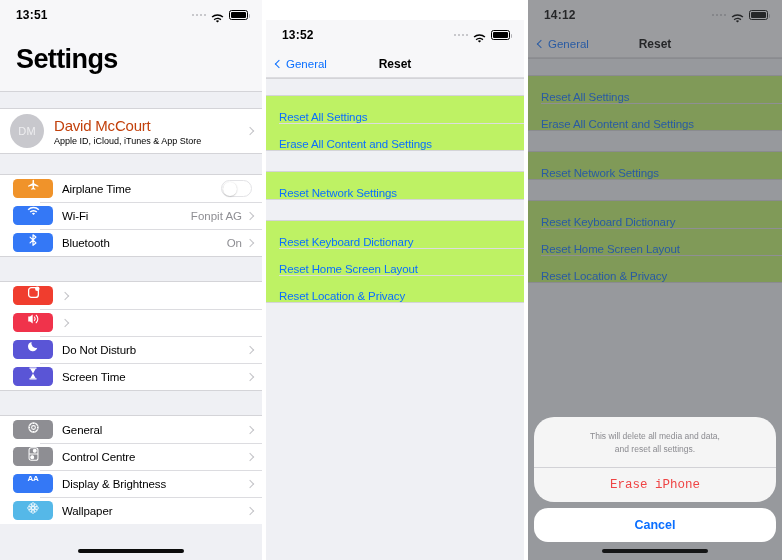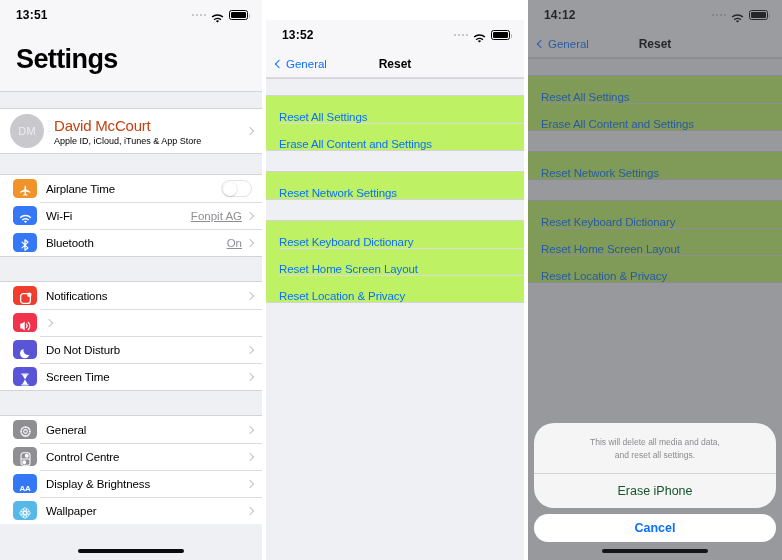--- a/index.html
+++ b/index.html
@@ -92,34 +92,33 @@
     left: 40px; right: 0; top: 0;
     height: .5px; background: #dcdce0;
   }
   .row-label {
     font-size: 11.5px; color: #000;
     flex: 1; letter-spacing: -.1px;
   }
   .row-value {
     font-size: 11.5px; color: #8e8e93;
     margin-right: 5px;
-    text-decoration: underline;
   }
   .chev {
     width: 6px; height: 6px;
     border-right: 1.3px solid #c3c3c7;
     border-top: 1.3px solid #c3c3c7;
     transform: rotate(45deg);
     margin-right: 9px;
   }
   .appicon {
-    width: 24px; height: 19px;
+    width: 40px; height: 19px;
     border-radius: 4.5px;
     margin-right: 9px;
-    display: flex; align-items: flex-end; justify-content: center;
+    display: flex; align-items: flex-start; justify-content: center;
     flex-shrink: 0;
     color: #fff;
     font-size: 10px;
   }
   .appicon svg { display: block; }
 
   
   .acct {
     display: flex; align-items: center;
     background: #fff;
@@ -234,21 +233,21 @@
     border-bottom: .5px solid #d2d2d6;
   }
   .sheet-action {
     height: 34px;
     display: flex; align-items: center; justify-content: center;
     font-size: 12.5px;
     color: #ef4b41;
   }
   .sheet-cancel {
     margin-top: 6px;
-    height: 28px;
+    height: 34px;
     background: #ffffff;
     border-radius: 14px;
     display: flex; align-items: center; justify-content: center;
     font-size: 12.5px; font-weight: bold;
     color: #0a6fff;
   }
   .p3 .home-ind { z-index: 11; }
   .p3 .home-ind i { background: #151617; }
 </style>
 </head>
@@ -333,21 +332,20 @@
     <div class="gap gap-26"></div>
 
     <div class="group" id="g-alerts">
         <div class="row">
           <div class="appicon" style="background: rgb(240, 61, 46);">
             <svg width="13" height="13" viewBox="0 0 24 24">
               <rect x="3" y="3" width="18" height="18" rx="5" fill="none" stroke="#fff" stroke-width="2.4"></rect>
               <circle cx="19" cy="5" r="4.2" fill="#fff"></circle>
             </svg>
           </div>
-          <div class="row-label">Notifications</div>
           <div class="chev"></div>
         </div>
         <div class="row">
           <div class="appicon" style="background: rgb(240, 51, 75);">
             <svg width="13" height="12" viewBox="0 0 24 22" fill="#fff">
               <path d="M10.5 2.5 5.6 6.6H2.3v8.8h3.3l4.9 4.1z"></path>
               <path d="M14 6.3a1 1 0 0 0-1 1.6 4.2 4.2 0 0 1 0 5.2 1 1 0 1 0 1.5 1.3 6.2 6.2 0 0 0 0-7.8 1 1 0 0 0-.5-.3z"></path>
               <path d="M17.2 3.1a1 1 0 0 0-.9 1.7 8.6 8.6 0 0 1 0 12.4 1 1 0 1 0 1.4 1.5 10.6 10.6 0 0 0 0-15.4 1 1 0 0 0-.5-.2z"></path>
             </svg>
           </div>
@@ -557,21 +555,21 @@
     <div class="filler"></div>
 
     <div class="dim"></div>
 
     <div class="sheet">
       <div class="sheet-card">
         <div class="sheet-msg">
           <div>This will delete all media and data,</div>
           <div>and reset all settings.</div>
         </div>
-        <div class="sheet-action" style="color: #14532d;">Erase iPhone</div>
+        <div class="sheet-action" style="color: #ef4444; font-family: Liberation Mono, monospace;">Erase iPhone</div>
       </div>
       <div class="sheet-cancel" style="color: rgb(10, 111, 255);">Cancel</div>
     </div>
 
     <div class="home-ind">
         <i></i>
       </div>
   </div>
 
 </div>

